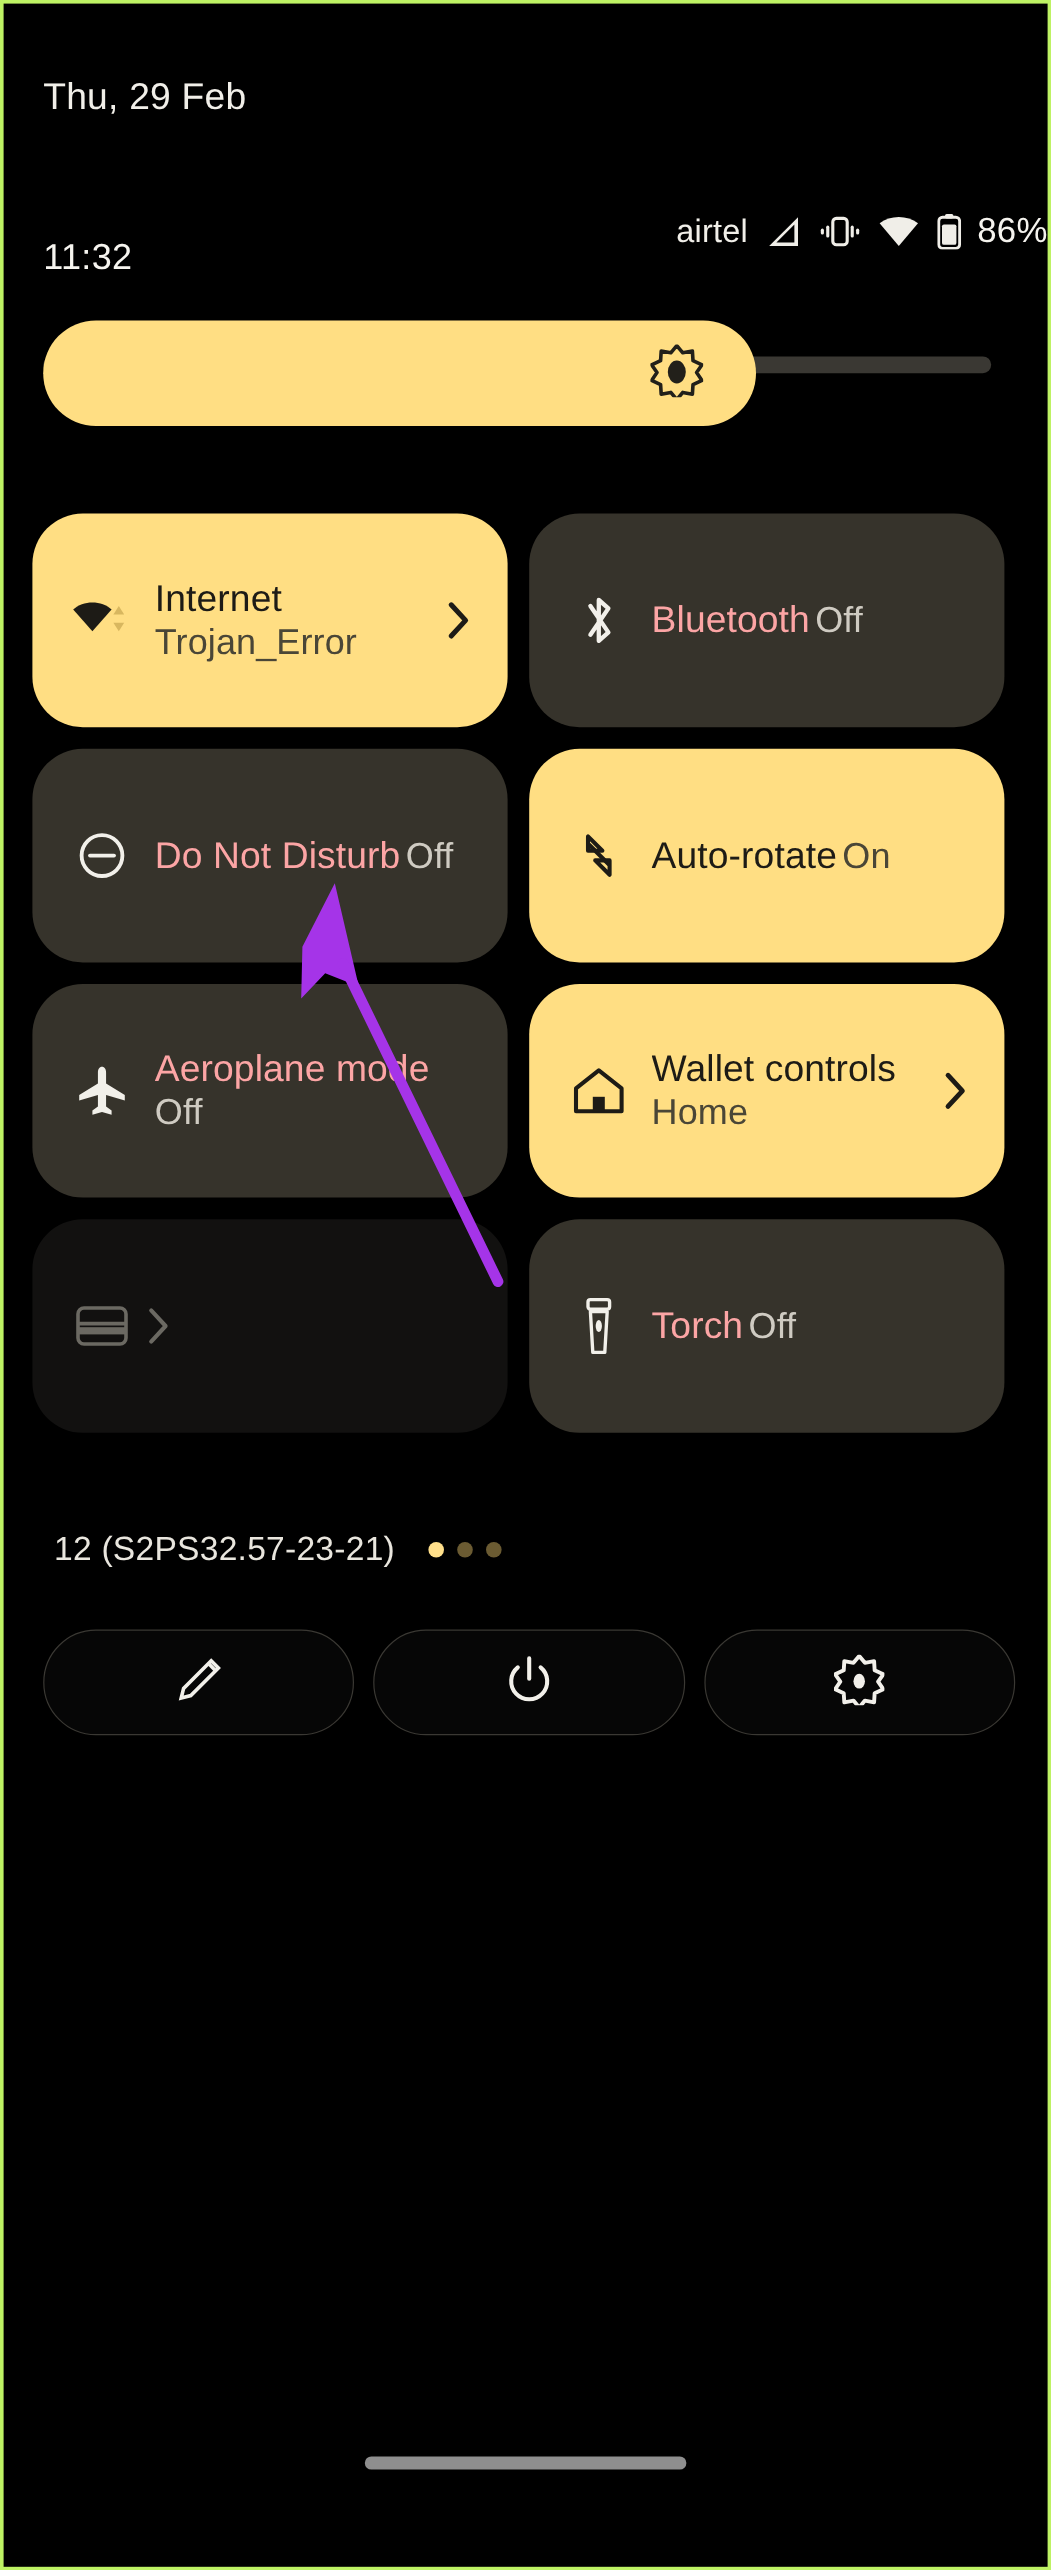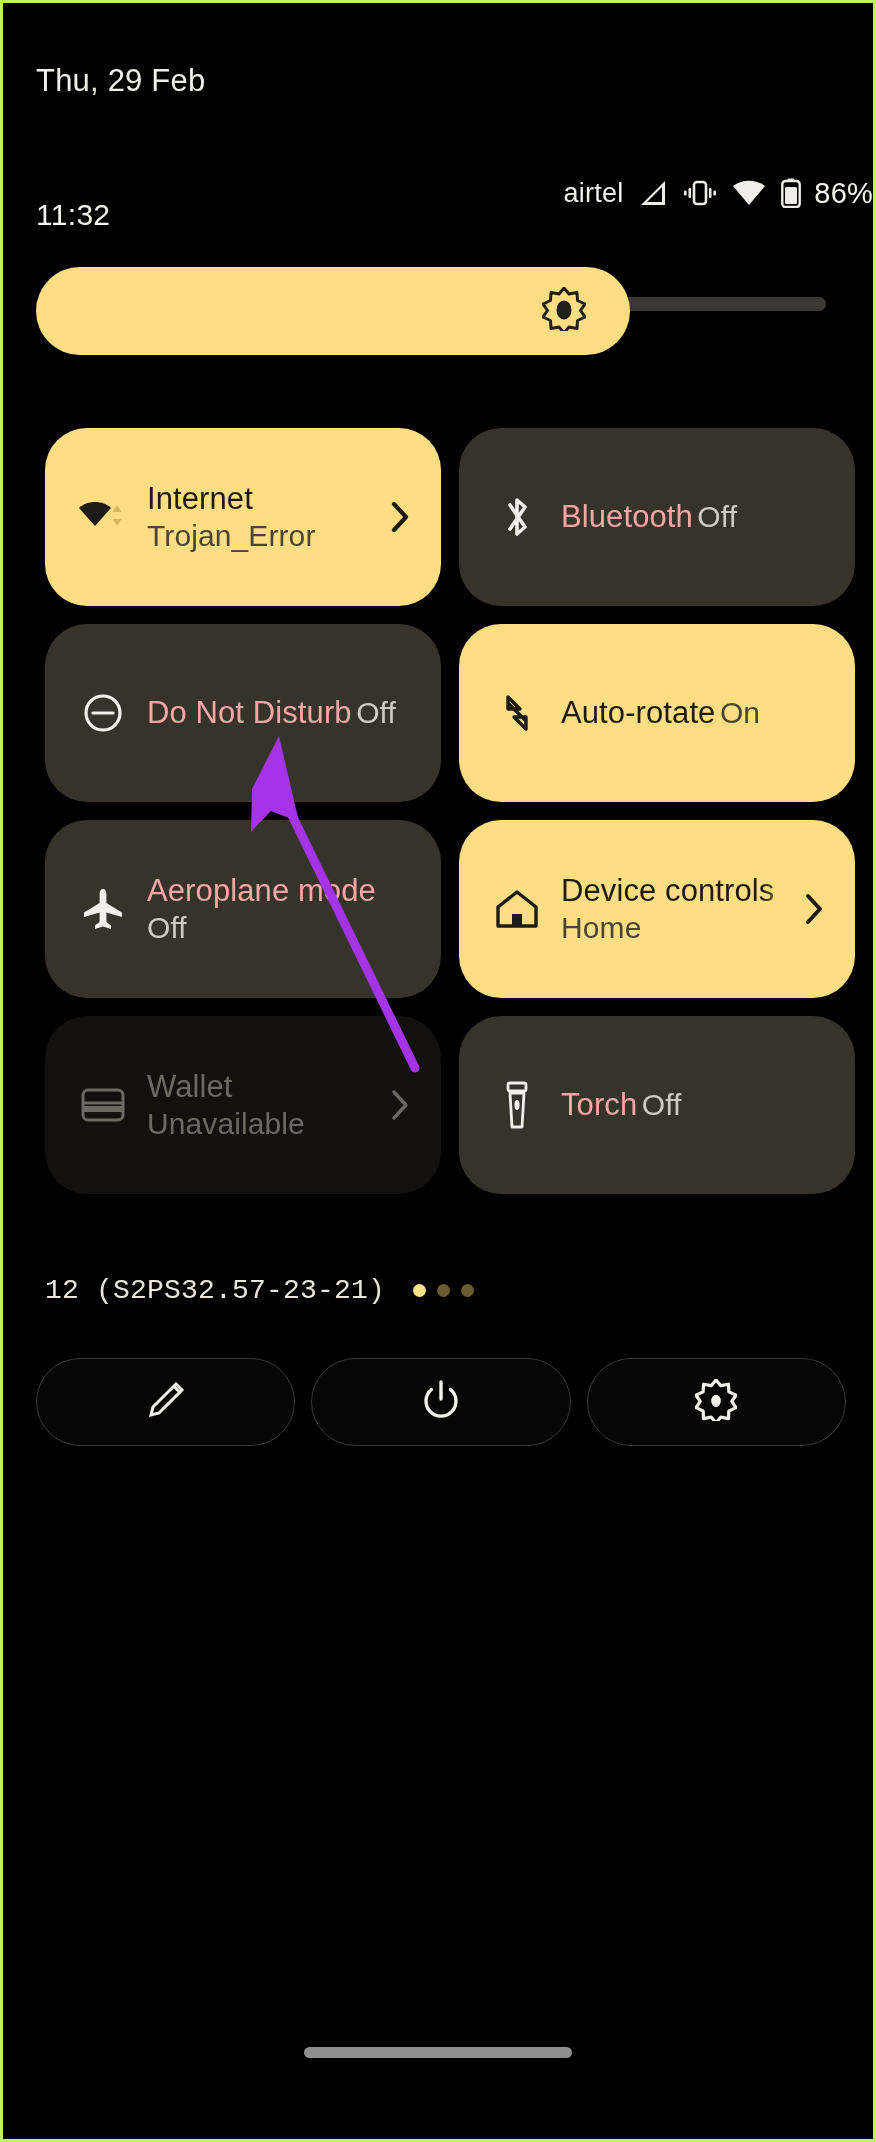--- a/index.html
+++ b/index.html
@@ -50,21 +50,21 @@
   }
   .bright-fill{
     position:absolute; left:0; top:0;
     width:594px; height:88px;
     background:#ffde83; border-radius:44px;
     display:flex; align-items:center; justify-content:flex-end;
   }
   .bright-icon{ margin-right:44px; }
   
   .grid{
-    position:absolute; left:42px; top:425px;
+    position:absolute; left:24px; top:425px;
     width:810px;
     display:grid;
     grid-template-columns:1fr 1fr;
     column-gap:18px; row-gap:18px;
   }
   .tile{
     height:178px;
     border-radius:42px;
     background:#36332b;
     display:flex; align-items:center;
@@ -88,21 +88,21 @@
   .tile.disabled .tile-title{ color:#6b6962; }
   .tile.disabled .tile-sub{ color:#6b6962; }
   .tile-chev{ flex:0 0 26px; margin-left:8px; display:flex; align-items:center; }
   .title-clip{
     -webkit-mask-image:linear-gradient(to right, #000 86%, rgba(0,0,0,0.12) 100%);
     mask-image:linear-gradient(to right, #000 86%, rgba(0,0,0,0.12) 100%);
   }
   
   .build-row{
     position:absolute; left:42px; top:1272px;
-    display:flex; align-items:center; gap:28px;font-family:Liberation Mono, monospace;
+    display:flex; align-items:center; gap:28px;
   }
   .build-txt{ color:#e9e6de; font-size:28px; letter-spacing:0.2px;}
   .dots{ display:flex; align-items:center; gap:11px; }
   .dot{ width:13px; height:13px; border-radius:50%; background:#6b5b32; }
   .dot.active{ background:#ffdf8a; }
   .btn-row{
     position:absolute; left:33px; top:1355px;
     width:810px;
     display:flex; gap:16px;
   }
@@ -248,41 +248,37 @@
     </div>
 
     <div class="tile on">
       <span class="tile-ic">
         <svg width="46" height="42" viewBox="0 0 46 42">
           <path d="M4 19 L23 4 L42 19 L42 38 L4 38 Z" fill="none" stroke="#1d1b16" stroke-width="3.4" stroke-linejoin="round"></path>
           <rect x="18" y="26" width="10" height="12" fill="#1d1b16"></rect>
         </svg>
       </span>
       <span class="tile-txt title-clip">
-        <span class="tile-title">Device controls</span>
+        <span class="tile-title">Wallet controls</span>
         <span class="tile-sub">Home</span>
       </span>
       <span class="tile-chev">
         <svg width="22" height="34" viewBox="0 0 22 34">
             <path d="M5 4 L17 17 L5 30" fill="none" stroke="#1d1b16" stroke-width="4" stroke-linecap="round" stroke-linejoin="round"></path>
           </svg>
       </span>
     </div>
 
     <div class="tile disabled">
       <span class="tile-ic">
         <svg width="44" height="36" viewBox="0 0 44 36">
           <rect x="2" y="3" width="40" height="30" rx="5" fill="none" stroke="#6b6962" stroke-width="3"></rect>
           <line x1="2" y1="16" x2="42" y2="16" stroke="#6b6962" stroke-width="3"></line>
           <rect x="2" y="19" width="40" height="6" fill="#6b6962"></rect>
         </svg>
-      </span>
-      <span class="tile-txt">
-        <span class="tile-title">Wallet</span>
-        <span class="tile-sub">Unavailable</span>
       </span>
       <span class="tile-chev">
         <svg width="22" height="34" viewBox="0 0 22 34">
             <path d="M5 4 L17 17 L5 30" fill="none" stroke="#6b6962" stroke-width="3.4" stroke-linecap="round" stroke-linejoin="round"></path>
           </svg>
       </span>
     </div>
 
     <div class="tile">
       <span class="tile-ic">

